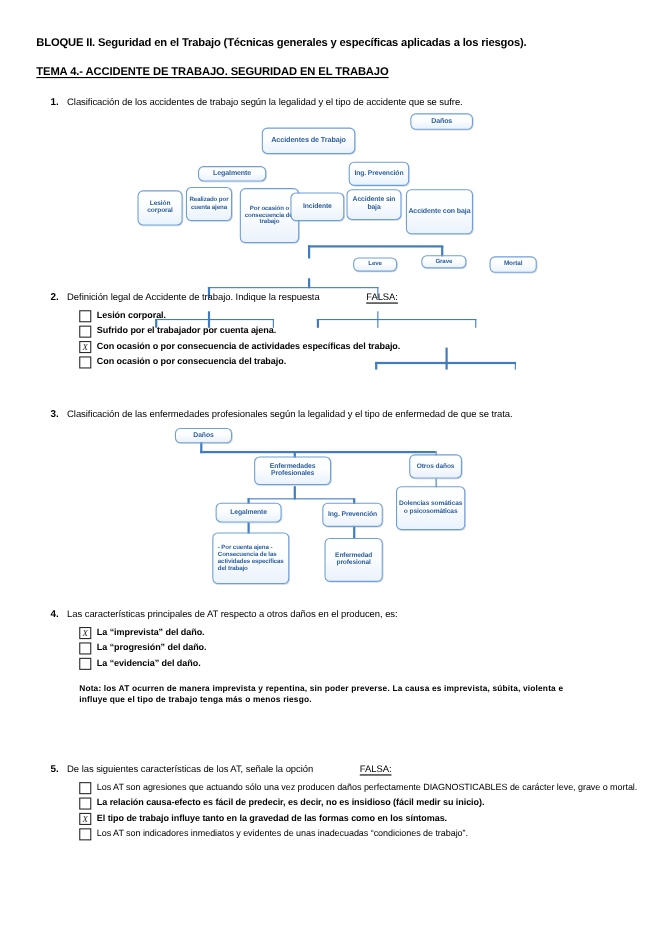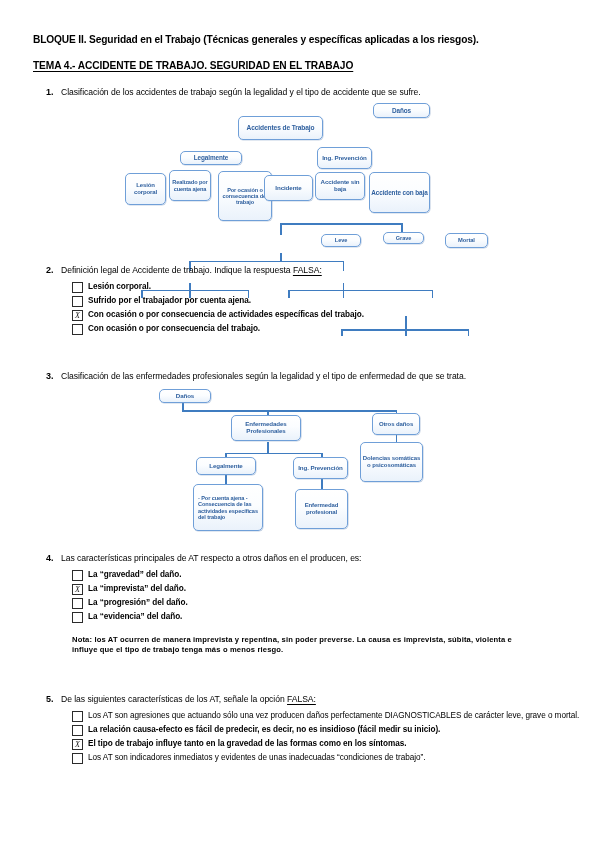--- a/index.html
+++ b/index.html
@@ -60,21 +60,21 @@
   }
   .q-num {
     width: 28px;
     flex: 0 0 28px;
     font-weight: bold;
     font-size: 9px;
     padding-left: 13px;
     box-sizing: border-box;
   }
   .q-text { flex: 1 1 auto; }
-  .u { text-decoration: underline; text-underline-offset: 2px; }
+  .u { text-decoration: underline; text-underline-offset: 2px; margin-left: 40px; }
 
   .opts {
     margin-top: 5px;
     padding-left: 39px;
   }
   .opt {
     display: flex;
     align-items: center;
     margin-bottom: 2.5px;
   }
@@ -314,24 +314,20 @@
     </div>
   </div>
 
   <div class="q" style="top:552px;">
     <div class="q-head">
       <div class="q-num">4.</div>
       <div class="q-text">Las características principales de AT respecto a otros daños en el producen, es:</div>
     </div>
     <div class="opts">
       <div class="opt">
-        <div class="cbx"></div>
-        <div class="opt-text">La “gravedad” del daño.</div>
-      </div>
-      <div class="opt">
         <div class="cbx">X</div>
         <div class="opt-text">La “imprevista” del daño.</div>
       </div>
       <div class="opt">
         <div class="cbx"></div>
         <div class="opt-text">La “progresión” del daño.</div>
       </div>
       <div class="opt">
         <div class="cbx"></div>
         <div class="opt-text">La “evidencia” del daño.</div>

